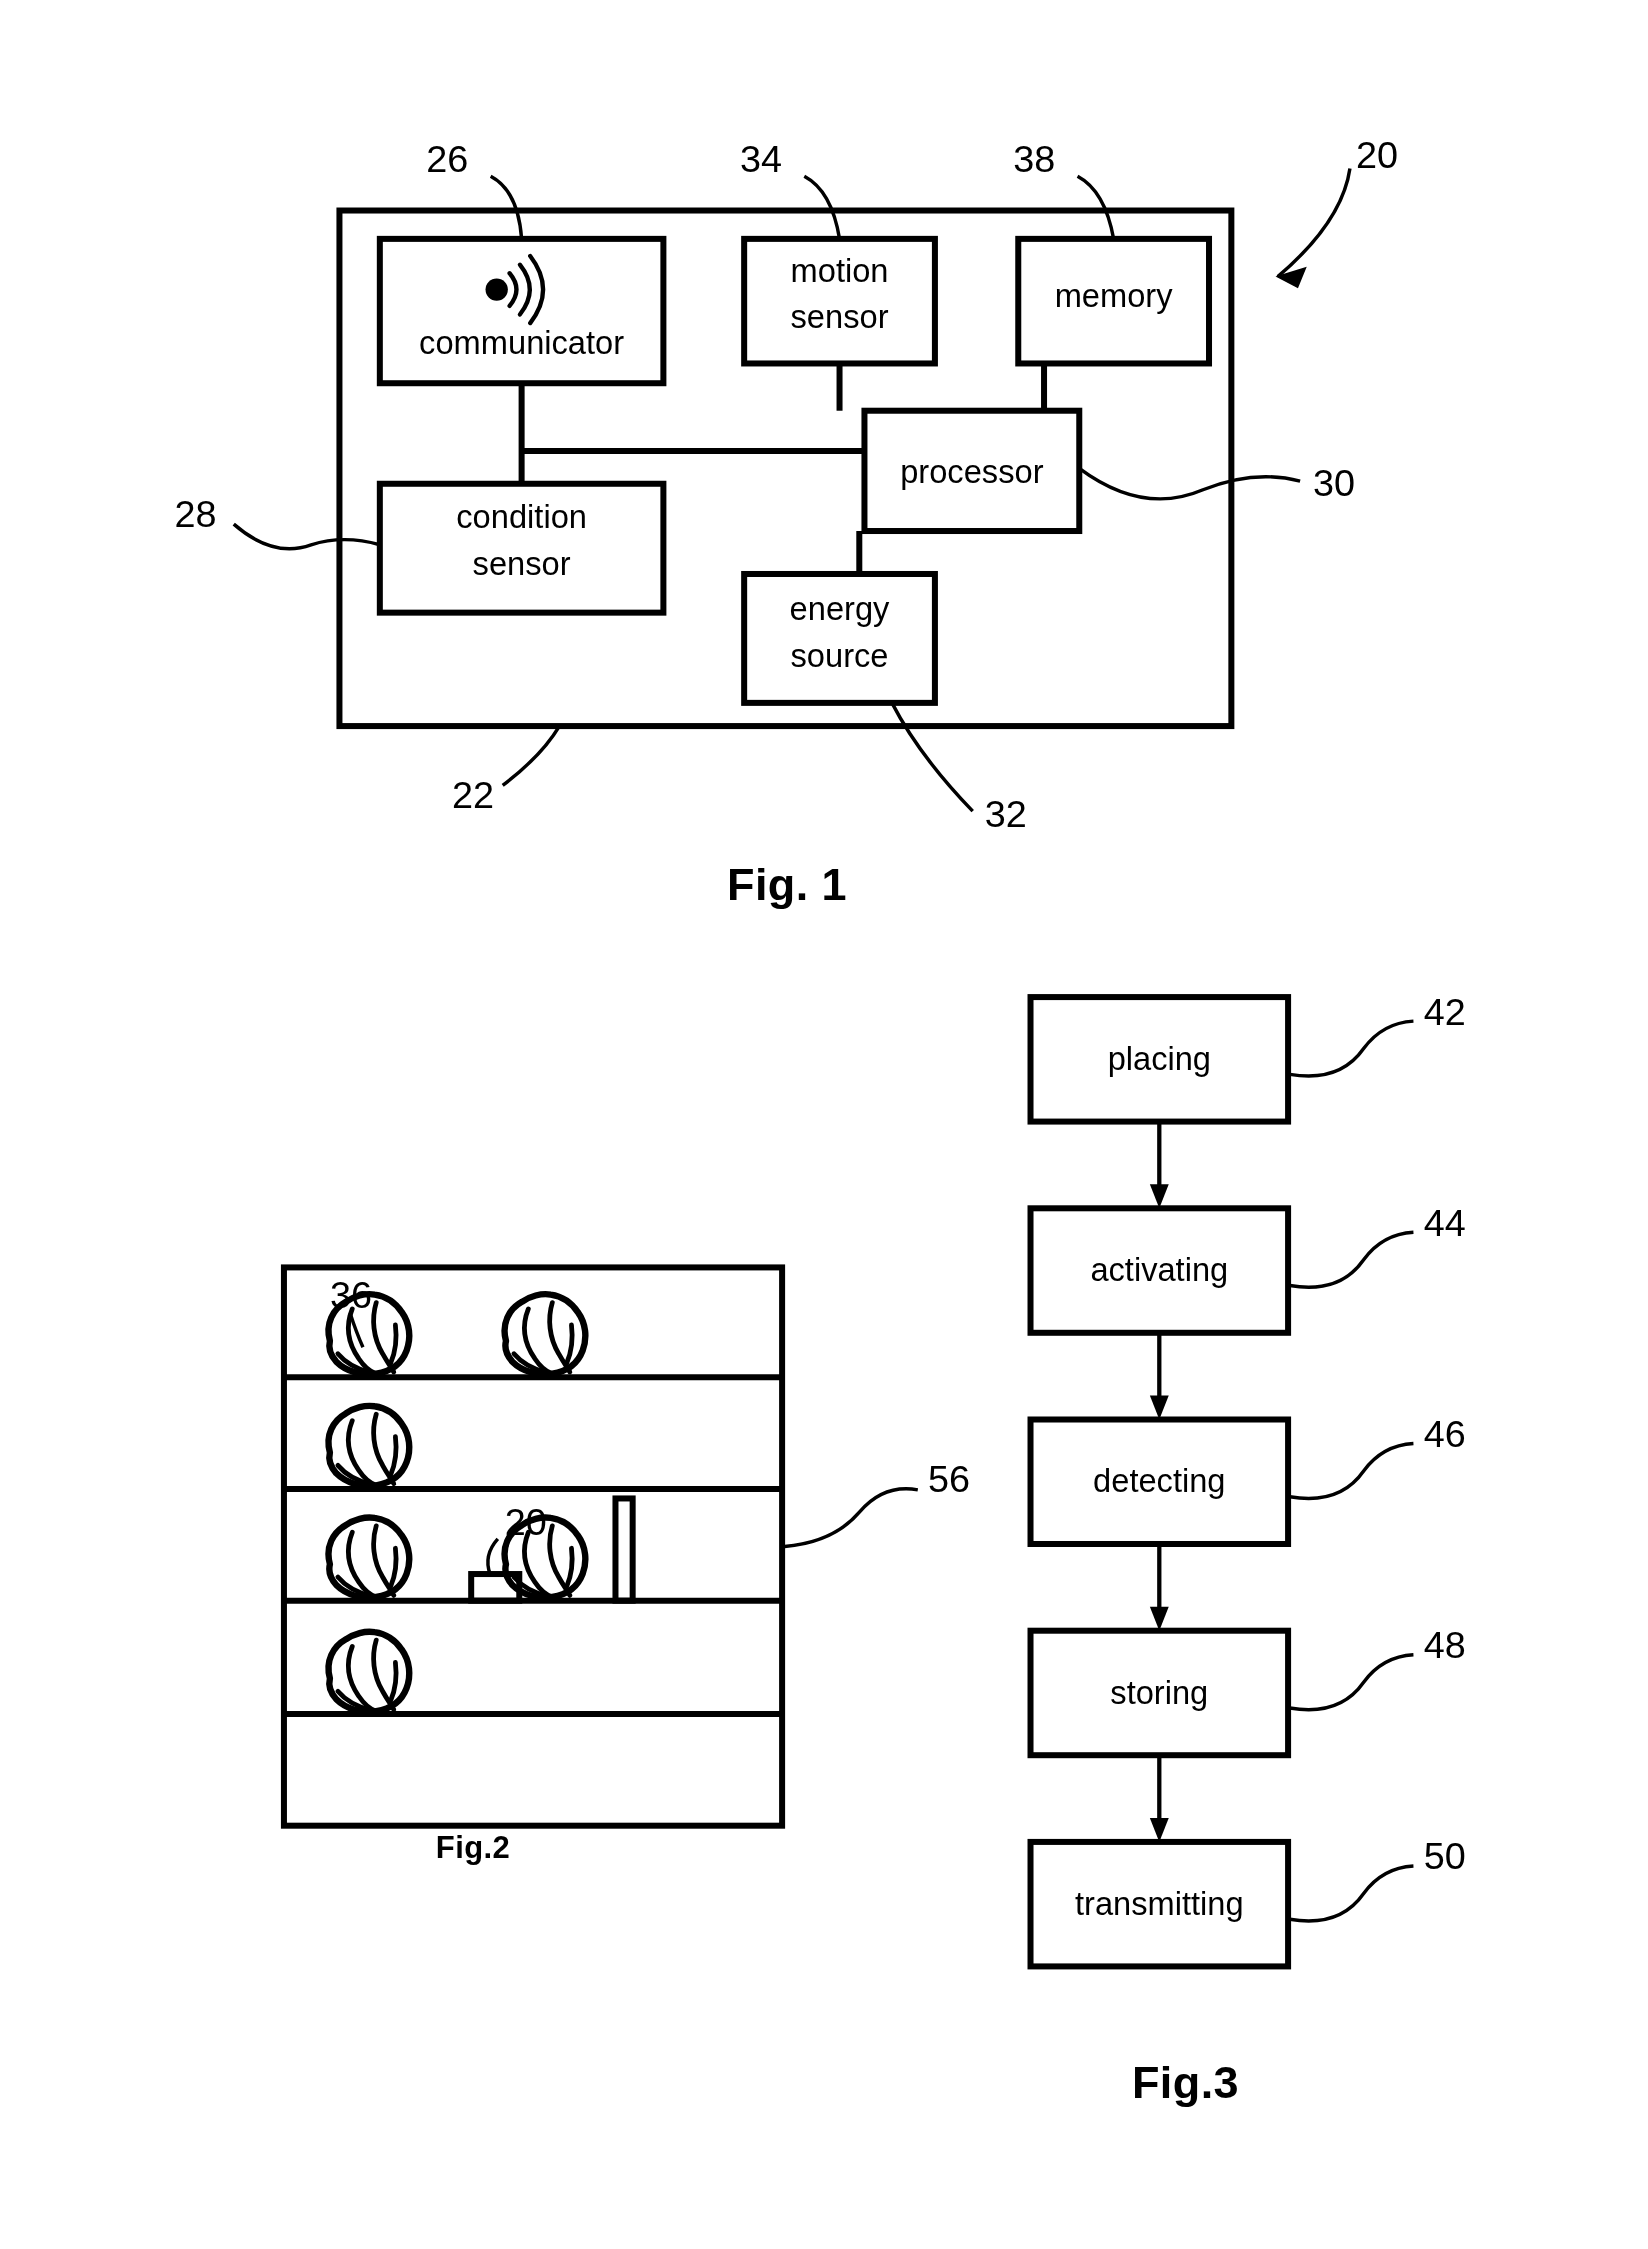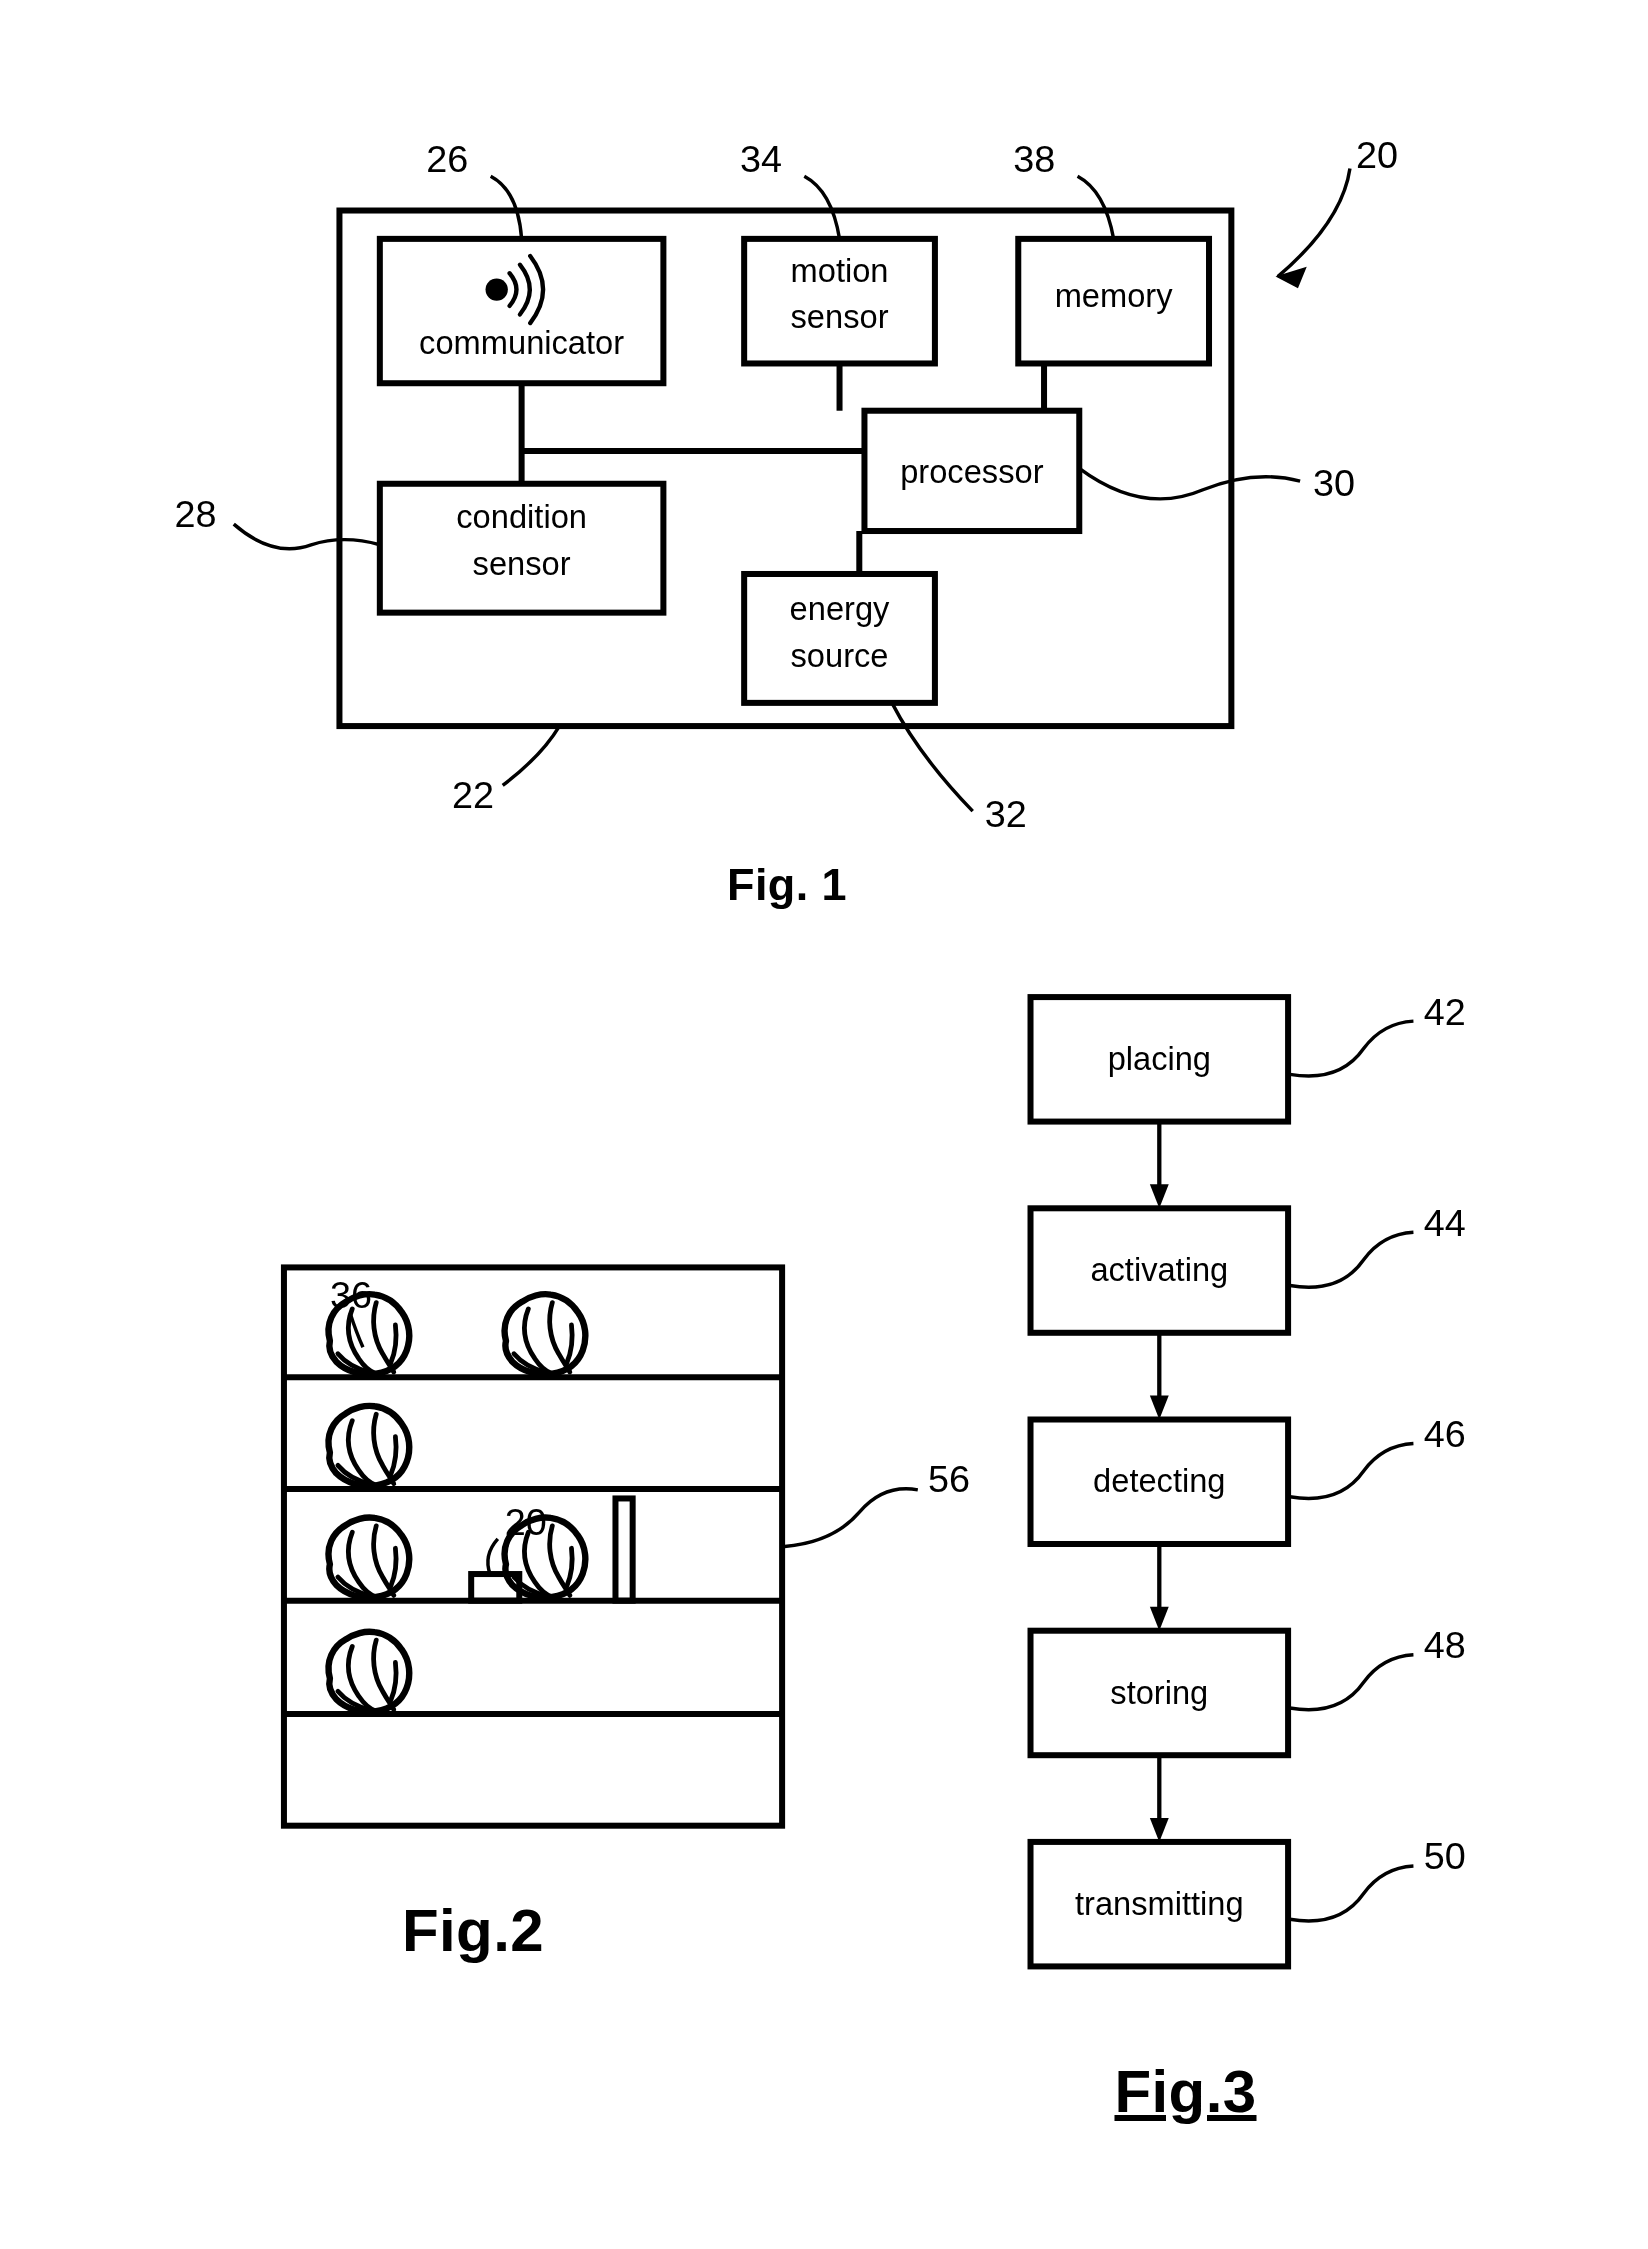--- a/index.html
+++ b/index.html
@@ -161,21 +161,21 @@
     <rect x="368" y="432" width="56" height="31" fill="none" stroke="#000" stroke-width="7"></rect>
     <path d="M 390 432 Q 382 410 399 391" fill="none" stroke="#000" stroke-width="4"></path>
     <text class="reflabel" x="407" y="387" text-anchor="start">20</text>
 
     <rect x="536" y="344" width="20" height="119" fill="none" stroke="#000" stroke-width="7"></rect>
 
     <path d="M 733 400 Q 790 395 820 360 Q 848 327 888 334" fill="none" stroke="#000" stroke-width="4"></path>
     <text class="reflabel" x="900" y="337" text-anchor="start">56</text>
   </svg>
 
-  <div class="fig-caption" style="left:155px;top:1896px;width:636px;text-align:center;font-size:60px;">Fig.2</div>
+  <div class="fig-caption" style="left:155px;top:1830px;width:636px;text-align:center;font-size:31px;">Fig.2</div>
 
   <svg id="fig3-svg" width="601" height="1271" viewBox="0 0 700 1480" style="position:absolute;left:979px;top:954px;">
 
     <rect x="60" y="50" width="300" height="145" fill="none" stroke="#000" stroke-width="7"></rect>
     <text class="blocklabel" x="210" y="135" text-anchor="middle">placing</text>
     <path d="M 362 140 Q 420 150 448 110 Q 470 80 506 78" fill="none" stroke="#000" stroke-width="4"></path>
     <text class="reflabel" x="518" y="82" text-anchor="start">42</text>
 
     <line x1="210" y1="195" x2="210" y2="278" stroke="#000" stroke-width="5"></line>
     <path d="M 210 296 L 199 268 L 221 268 Z" fill="#000"></path>
@@ -203,16 +203,16 @@
 
     <line x1="210" y1="933" x2="210" y2="1016" stroke="#000" stroke-width="5"></line>
     <path d="M 210 1034 L 199 1006 L 221 1006 Z" fill="#000"></path>
 
     <rect x="60" y="1034" width="300" height="145" fill="none" stroke="#000" stroke-width="7"></rect>
     <text class="blocklabel" x="210" y="1119" text-anchor="middle">transmitting</text>
     <path d="M 362 1124 Q 420 1134 448 1094 Q 470 1064 506 1062" fill="none" stroke="#000" stroke-width="4"></path>
     <text class="reflabel" x="518" y="1066" text-anchor="start">50</text>
   </svg>
 
-  <div class="fig-caption" style="left:1031px;top:2057px;width:309px;text-align:center;font-size:60px;text-decoration:underline;">Fig.3</div>
+  <div class="fig-caption" style="left:1031px;top:2057px;width:309px;text-align:center;font-size:45px;">Fig.3</div>
 
 </div>
 
 
 </body></html>

